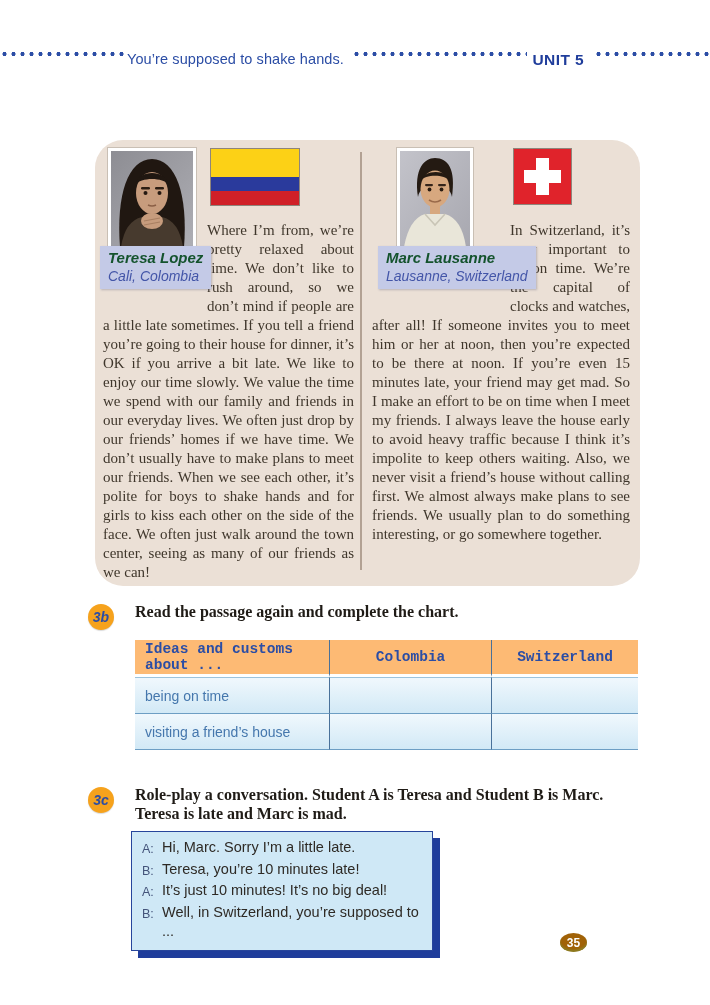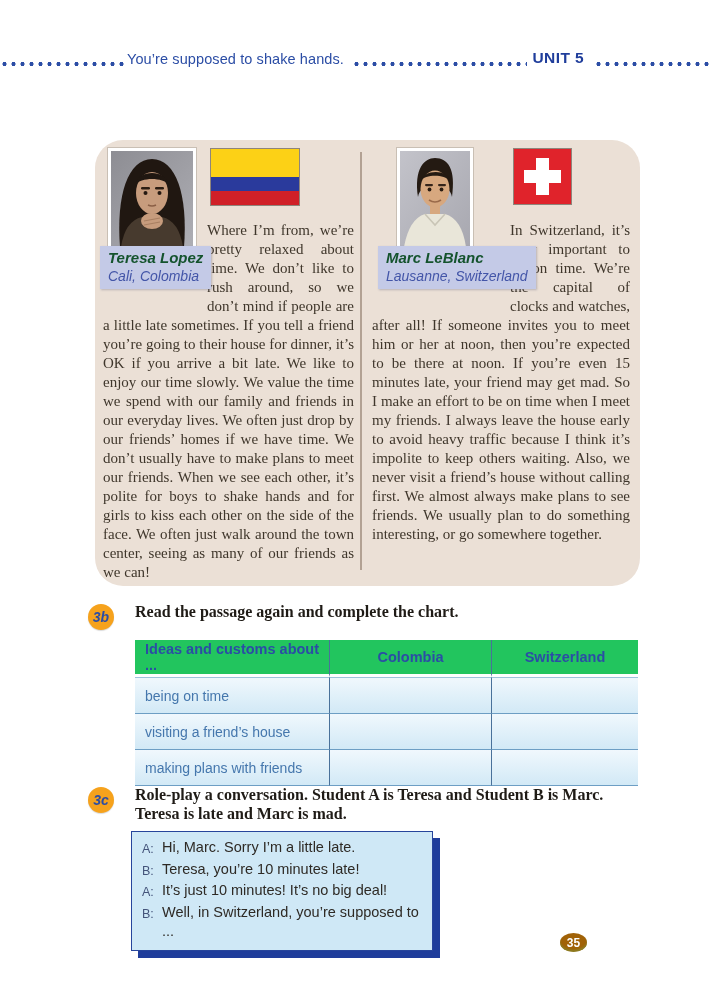--- a/index.html
+++ b/index.html
@@ -3,21 +3,21 @@
 <meta charset="utf-8">
 <style>
   html,body { margin:0; padding:0; background:#ffffff; }
   .page {
     position:relative; width:710px; height:1005px; background:#ffffff;
     font-family:"Liberation Sans", sans-serif; overflow:hidden;
   }
 
   
   .hdr { position:absolute; top:51px; left:0; width:710px; height:16px;
-         display:flex; align-items:flex-end; }
+         display:flex; align-items:flex-start; }
   .dots { height:6px;
     background-image: radial-gradient(circle, #2b4da5 1.9px, rgba(0,0,0,0) 2.2px);
     background-size:9px 6px; background-repeat:repeat-x; background-position:left center; }
   .d1 { width:127px; } .d2 { flex:1; margin:0 6px; } .d3 { width:116px; }
   .running-title { color:#2b4da5; font-size:14.5px; letter-spacing:.1px; padding-right:2px; }
   .unit-label { color:#1f3d9b; font-weight:bold; font-size:15.5px; letter-spacing:.4px; padding-right:10px; }
 
   
   .act { position:absolute; left:88px; display:flex; }
   .badge { flex:0 0 auto; width:26px; height:26px; border-radius:50%;
@@ -61,22 +61,22 @@
 
   .para-wrap { padding-top:81px; }
   .spacer-l { float:left; width:104px; height:77px; }
   .spacer-r { float:left; width:138px; height:77px; }
   .opinion { margin:0; font-family:"Liberation Serif", serif; color:#3f362b;
     font-size:15px; line-height:19px; text-align:justify; }
 
   
   .chart { position:absolute; top:640px; left:135px; width:503px;
     border-collapse:separate; border-spacing:0; }
-  .chart th { background:#22c55e; color:#2b4da5; font-weight:bold; font-size:14.5px;
-    height:32px; border-bottom:3px solid #ffffff; border-right:1.5px solid #49719a; }
+  .chart th { background:#fdba74; color:#2b4da5; font-weight:bold; font-size:14.5px;
+    height:32px; border-bottom:3px solid #ffffff; border-right:1.5px solid #49719a;font-family:Liberation Mono, monospace; }
   .chart th.h-first { text-align:left; padding-left:10px; }
   .chart th.h-last, .chart td.c-last { border-right:none; }
   .chart td { height:33px; background:linear-gradient(to bottom,#f0f8fd,#d2e9f6);
     border-bottom:1.5px solid #6d9ec4; border-right:1.5px solid #49719a;
     color:#4577ad; font-size:14px; }
   .chart td.row-label { padding-left:10px; }
   .chart tr.first-row td { border-top:1px solid #9cc3dd; }
 
   
   .dialogue { position:absolute; top:831px; left:131px; width:302px;
@@ -162,21 +162,21 @@
           <circle cx="29.5" cy="38.5" r="1.9" fill="#2a1c12"></circle>
           <circle cx="41.5" cy="38.5" r="1.9" fill="#2a1c12"></circle>
           <path d="M29,49 Q35,53 41,49" stroke="#9a6a4a" stroke-width="1.7" fill="none"></path>
           <rect x="30" y="54" width="10" height="9" fill="#d7a87f"></rect>
           <path d="M4,96 Q9,68 25,63 L45,63 Q62,68 66,96 Z" fill="#e9e6d9"></path>
           <path d="M25,63 L35,74 L45,63" fill="none" stroke="#c9c5b6" stroke-width="1.6"></path>
         </svg>
       </div>
       <div class="flag flag-swiss"></div>
       <div class="name-label label-marc">
-        <div class="p-name">Marc LeBlanc</div>
+        <div class="p-name">Marc Lausanne</div>
         <div class="p-loc">Lausanne, Switzerland</div>
       </div>
       <div class="para-wrap">
         <div class="spacer-r"></div>
         <p class="opinion">In Switzerland, it’s very important to be on time. We’re the capital of clocks and watches, after all! If someone invites you to meet him or her at noon, then you’re expected to be there at noon. If you’re even 15 minutes late, your friend may get mad. So I make an effort to be on time when I meet my friends. I always leave the house early to avoid heavy traffic because I think it’s impolite to keep others waiting. Also, we never visit a friend’s house without calling first. We almost always make plans to see friends. We usually plan to do something interesting, or go somewhere together.</p>
       </div>
     </div>
   </div>
 
   <div class="act" id="act-b">
@@ -196,25 +196,20 @@
       <tr class="first-row">
         <td class="row-label">being on time</td>
         <td></td>
         <td class="c-last"></td>
       </tr>
       <tr>
         <td class="row-label">visiting a friend’s house</td>
         <td></td>
         <td class="c-last"></td>
       </tr>
-      <tr>
-        <td class="row-label">making plans with friends</td>
-        <td></td>
-        <td class="c-last"></td>
-      </tr>
     </tbody>
   </table>
 
   <div class="act" id="act-c">
     <div class="badge">3c</div>
     <p class="instruction">Role-play a conversation. Student A is Teresa and Student B is Marc. Teresa is late and Marc is mad.</p>
   </div>
 
   <div class="dialogue">
     <div class="dline">

